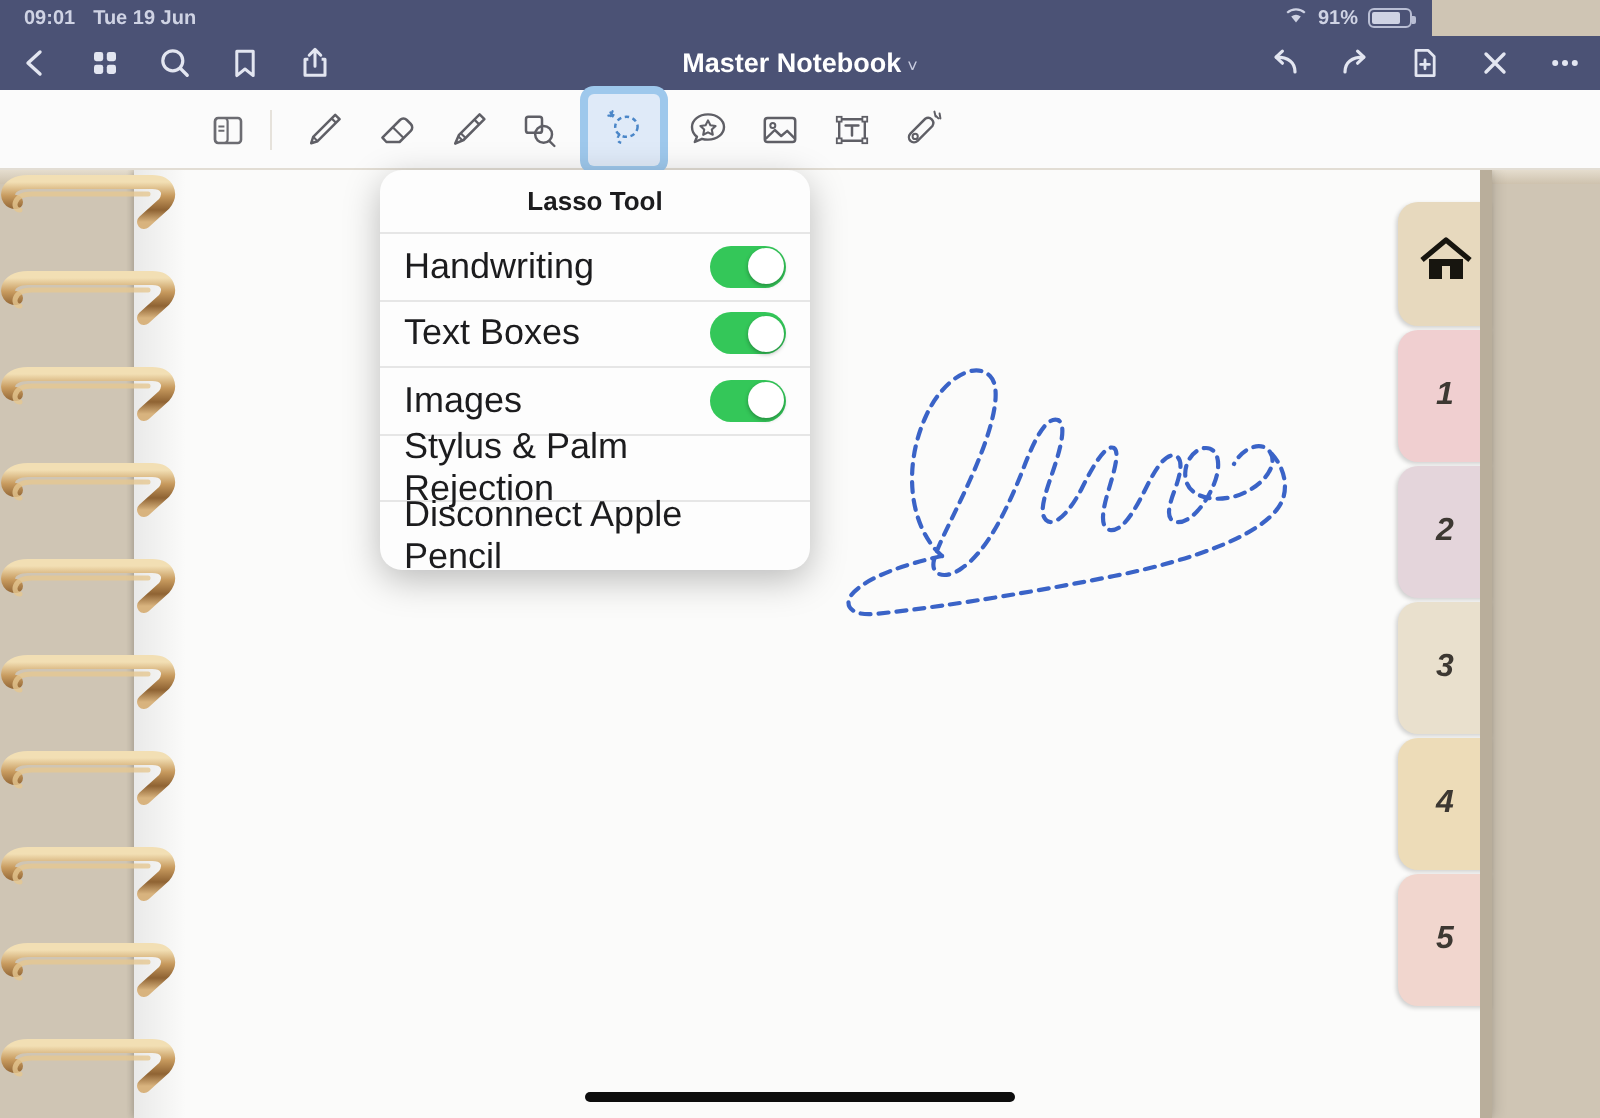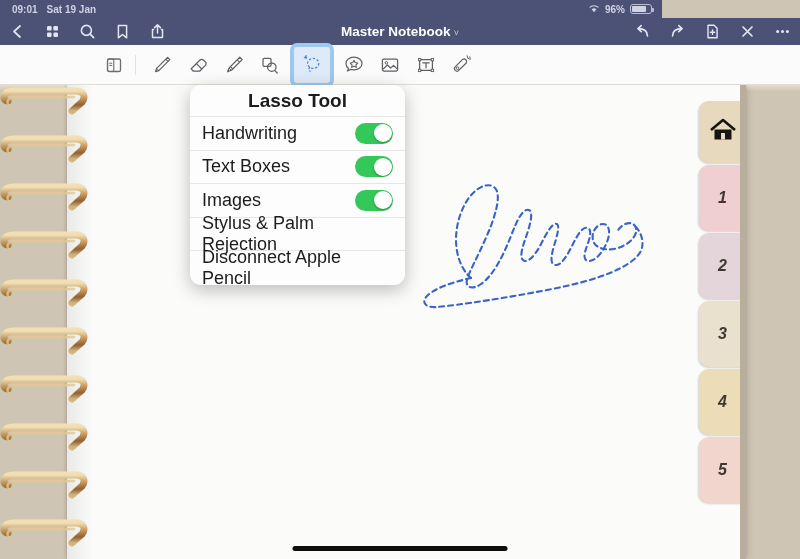--- a/index.html
+++ b/index.html
@@ -6,21 +6,21 @@
   html,body { width:800px; height:559px; overflow:hidden; }
   body {
     font-family:"Liberation Sans", sans-serif;
     background:#cfc5b4;
     position:relative;
     -webkit-font-smoothing:antialiased;
   }
 
   
   #status-bar {
-    position:absolute; left:0; top:0; width:662px; height:18px;
+    position:absolute; left:0; top:0; width:716px; height:18px;
     background:#4b5275; color:#cfd3e4;
     font-size:10px; font-weight:bold;
     display:flex; align-items:center;
   }
   #status-left { position:absolute; left:12px; display:flex; gap:9px; align-items:center; }
   #status-right { position:absolute; right:10px; display:flex; gap:5px; align-items:center; }
   .batt-shell {
     width:22px; height:10px; border:1px solid #b9bed4; border-radius:3px;
     position:relative; display:inline-block;
   }
@@ -119,21 +119,21 @@
   
   #popover {
     position:absolute; left:190px; top:85px; width:215px;
     background:#fdfdfd; border-radius:11px;
     box-shadow:0 5px 18px rgba(0,0,0,0.26);
     overflow:hidden;
     z-index:40;
   }
   #popover-title {
     height:32px; display:flex; align-items:center; justify-content:center;
-    font-size:19px; font-weight:bold; color:#1c1c1e;
+    font-size:13px; font-weight:bold; color:#1c1c1e;
     border-bottom:1px solid #e6e6e6;
   }
   .pop-row {
     height:33.5px; display:flex; align-items:center; justify-content:space-between;
     padding:0 12px; border-bottom:1px solid #e6e6e6;
     font-size:18px; color:#1c1c1e; cursor:pointer;
   }
   .pop-row:last-child { border-bottom:none; }
   .toggle {
     width:38px; height:21px; border-radius:11px; background:#34c759;
@@ -151,30 +151,30 @@
     bottom:8px; width:215px; height:5px; border-radius:3px; background:#0d0d0d;
     z-index:50;
   }
 </style>
 </head>
 <body>
 
 <div id="status-bar">
   <div id="status-left">
     <span>09:01</span>
-    <span>Sat 19 Jan</span>
+    <span>Tue 19 Jun</span>
   </div>
   <div id="status-right">
     <span>
       <svg width="12" height="9" viewBox="0 0 12 9">
           <path d="M6 8.2 L3.6 5.3 a3.9 3.9 0 0 1 4.8 0 Z" fill="#cfd3e4"></path>
           <path d="M1.6 3.4 a6.6 6.6 0 0 1 8.8 0" stroke="#cfd3e4" stroke-width="1.1" fill="none"></path>
         </svg>
     </span>
-    <span>96%</span>
+    <span>91%</span>
     <span class="batt-shell">
         <span class="batt-fill"></span>
       </span>
   </div>
 </div>
 
 <div id="top-bar">
   <div id="nav-left">
     <span class="navico">
       <svg width="19" height="19" viewBox="0 0 19 19">

